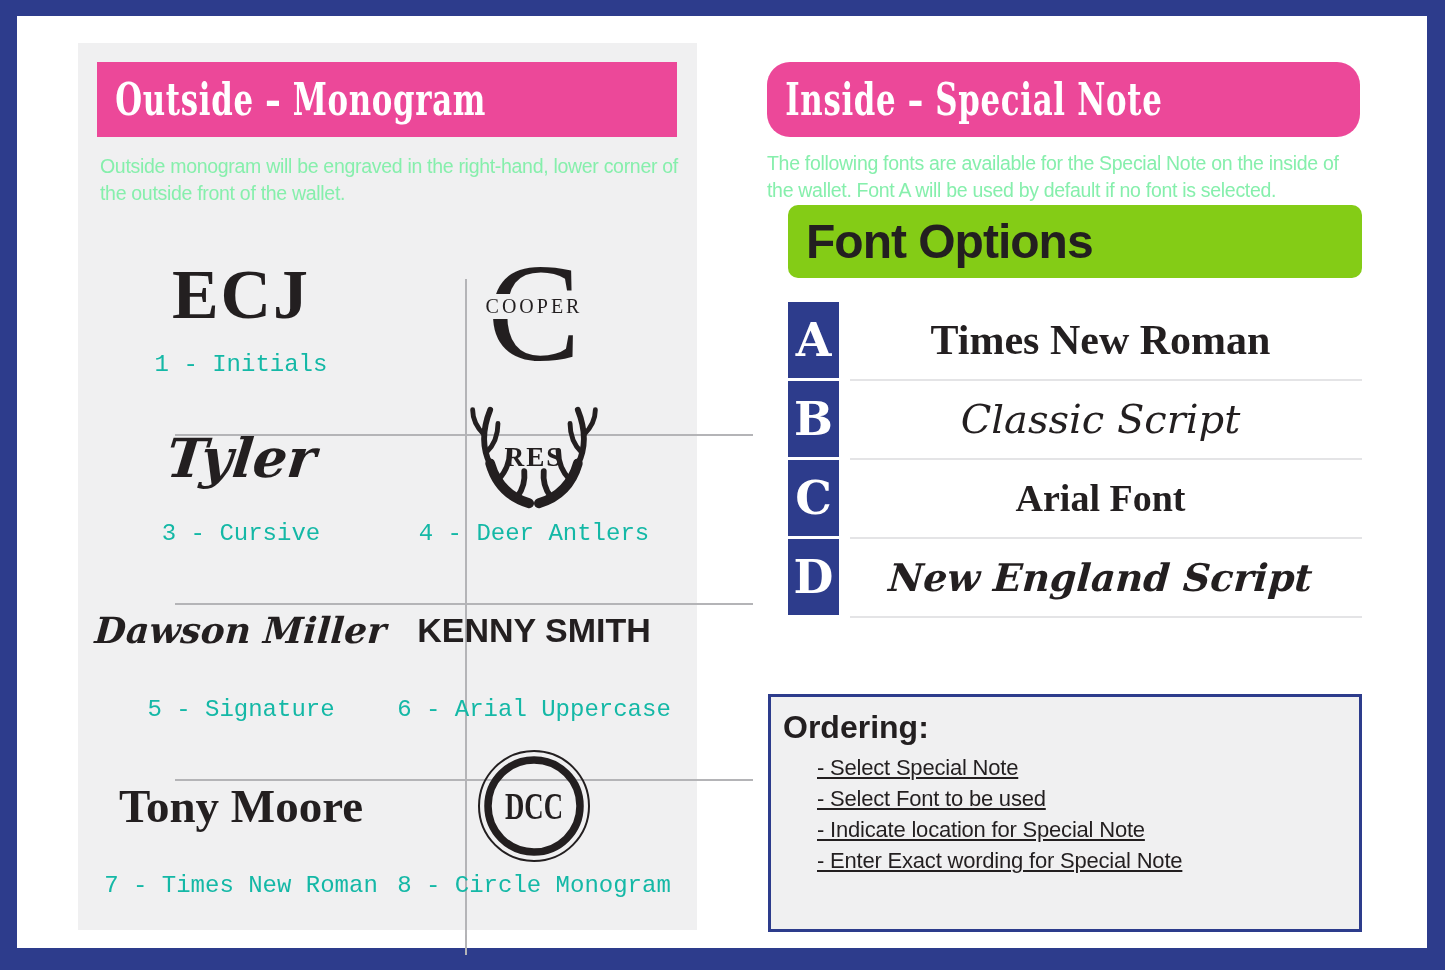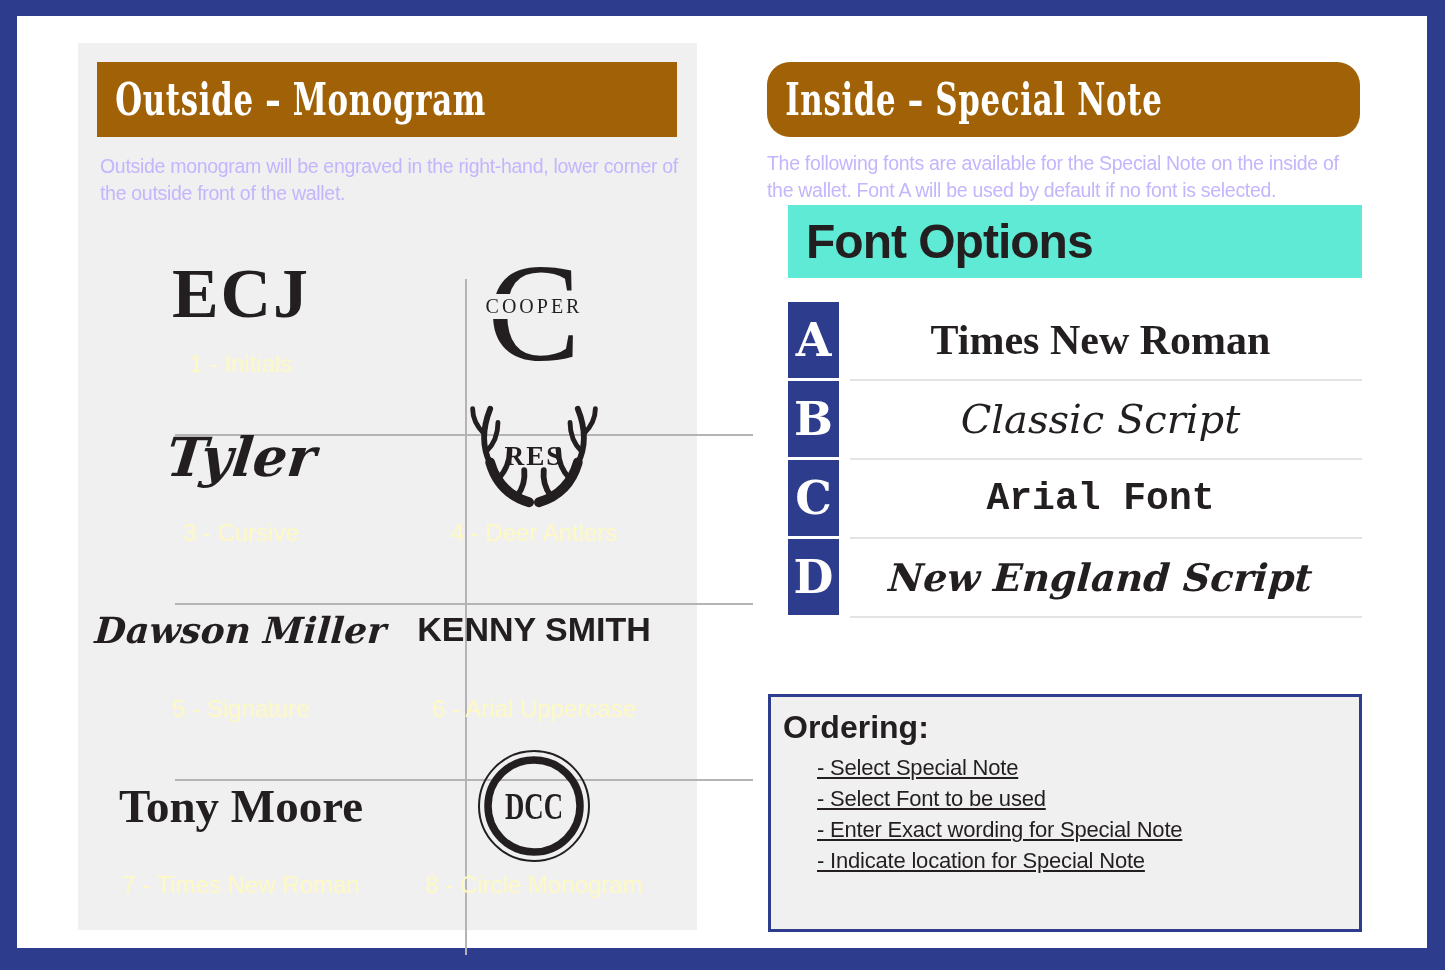--- a/index.html
+++ b/index.html
@@ -1,67 +1,67 @@
 <!DOCTYPE html>
 <html><head>
 <meta charset="utf-8">
 <style>
   html,body{margin:0;padding:0;background:#888;}
   .canvas{position:relative;width:1445px;height:970px;background:#2d3c8c;overflow:hidden;
           font-family:"Liberation Sans",sans-serif;color:#231f20;}
   .inner{position:absolute;left:17px;top:16px;width:1410px;height:932px;background:#ffffff;}
 
   
-  .hdr-bar{position:absolute;height:75px;background:#a16207;display:flex;align-items:center;}
+  .hdr-bar{position:absolute;height:75px;background:#ec4899;display:flex;align-items:center;}
   .hdr-text{display:inline-block;transform:scaleX(0.70);transform-origin:left center;
             font-family:"DejaVu Serif","Liberation Serif",serif;font-weight:bold;
             font-size:44px;color:#ffffff;white-space:nowrap;padding-left:26px;letter-spacing:1px;}
   .desc{position:absolute;font-size:19.5px;letter-spacing:-0.3px;line-height:27px;
-        color:#c4b5fd;white-space:pre-line;}
+        color:#86efac;white-space:pre-line;}
 
   
   .left-panel{position:absolute;left:78px;top:43px;width:619px;height:887px;background:#f0f0f1;}
   .gridline{position:absolute;background:#b4b4b7;}
   .vline{left:387px;top:236px;width:2px;height:676px;}
   .hline{left:97px;width:578px;height:2px;}
   .cell{position:absolute;display:flex;flex-direction:column;align-items:center;}
   .c1{left:97px;width:288px;} .c2{left:391px;width:286px;}
   .r1{top:238px;height:150px;} .r2{top:395px;height:162px;}
   .r3{top:564px;height:169px;} .r4{top:740px;height:169px;}
   .sample{flex:1;width:100%;display:flex;align-items:center;justify-content:center;position:relative;}
-  .cell-label{font-size:24px;color:#fef9c3;padding-bottom:10px;white-space:nowrap;}
+  .cell-label{font-size:24px;color:#14b8a6;padding-bottom:10px;white-space:nowrap;font-family:Liberation Mono, monospace;}
 
   .mono-initials{font-family:"Liberation Serif",serif;font-weight:bold;font-size:70px;letter-spacing:2px;line-height:1;}
   .split-wrap{position:relative;height:118px;width:100%;}
   .big-c{position:absolute;left:50%;top:50%;transform:translate(-50%,-50%);
          font-family:"Liberation Serif",serif;font-size:140px;line-height:1;}
   .over-name{position:absolute;left:50%;top:40px;transform:translateX(-50%);
              font-family:"Liberation Serif",serif;font-size:20px;letter-spacing:3px;
              background:#f0f0f1;padding:1px 6px;white-space:nowrap;}
   .mono-cursive{font-family:"DejaVu Serif","Liberation Serif",serif;font-style:italic;font-weight:bold;
                 font-size:54px;transform:skewX(-6deg);line-height:1;}
   .mono-signature{font-family:"DejaVu Serif","Liberation Serif",serif;font-style:italic;font-weight:bold;
                   font-size:36px;transform:skewX(-4deg);white-space:nowrap;}
   .mono-arial{font-family:"Liberation Sans",sans-serif;font-weight:bold;font-size:34px;white-space:nowrap;}
   .mono-times{font-family:"Liberation Serif",serif;font-weight:bold;font-size:47px;white-space:nowrap;}
 
   
-  .font-box{position:absolute;left:788px;top:205px;width:574px;height:73px;background:#5eead4;
-            display:flex;align-items:center;}
+  .font-box{position:absolute;left:788px;top:205px;width:574px;height:73px;background:#84cc16;
+            display:flex;align-items:center;border-radius:10px;}
   .font-box-title{font-weight:bold;font-size:48px;padding-left:18px;letter-spacing:-1px;}
   .font-row{position:absolute;left:788px;width:574px;height:76px;}
   .badge{position:absolute;left:0;top:0;width:51px;height:76px;background:#2d3c8c;color:#fff;
          display:flex;align-items:center;justify-content:center;
          font-family:"DejaVu Serif","Liberation Serif",serif;font-weight:bold;font-size:46px;}
   .font-sample{position:absolute;left:51px;right:0;top:0;bottom:0;display:flex;
                align-items:center;justify-content:center;white-space:nowrap;}
   .row-sep{position:absolute;left:62px;right:0;bottom:-3px;height:2px;background:#e4e4e6;}
   .fs-a{font-family:"Liberation Serif",serif;font-weight:bold;font-size:42px;}
   .fs-b{font-family:"DejaVu Serif","Liberation Serif",serif;font-style:italic;font-size:40px;}
-  .fs-c{font-family:Liberation Mono, monospace;font-weight:bold;font-size:38px;}
+  .fs-c{font-family:Liberation Serif, serif;font-weight:bold;font-size:38px;}
   .fs-d{font-family:"DejaVu Serif","Liberation Serif",serif;font-style:italic;font-weight:bold;
         font-size:38px;transform:skewX(-4deg);}
 
   .ordering-box{position:absolute;left:768px;top:694px;width:594px;height:238px;background:#f0f0f1;
                 border:3px solid #2d3c8c;box-sizing:border-box;}
   .ordering-title{font-weight:bold;font-size:32px;margin:12px 0 6px 12px;}
   .ordering-step{font-size:22px;letter-spacing:-0.2px;line-height:31px;margin-left:46px;text-decoration:underline;}
 
   svg text{font-family:"Liberation Serif",serif;}
 </style>
@@ -199,16 +199,16 @@
   <div class="font-row" style="top:539px;">
     <div class="badge">D</div>
     <div class="font-sample fs-d">New England Script</div>
     <div class="row-sep"></div>
   </div>
 
   <div class="ordering-box">
     <div class="ordering-title">Ordering:</div>
     <div class="ordering-step">- Select Special Note</div>
     <div class="ordering-step">- Select Font to be used</div>
+    <div class="ordering-step">- Indicate location for Special Note</div>
     <div class="ordering-step">- Enter Exact wording for Special Note</div>
-    <div class="ordering-step">- Indicate location for Special Note</div>
   </div>
 </div>
 
 </body></html>

